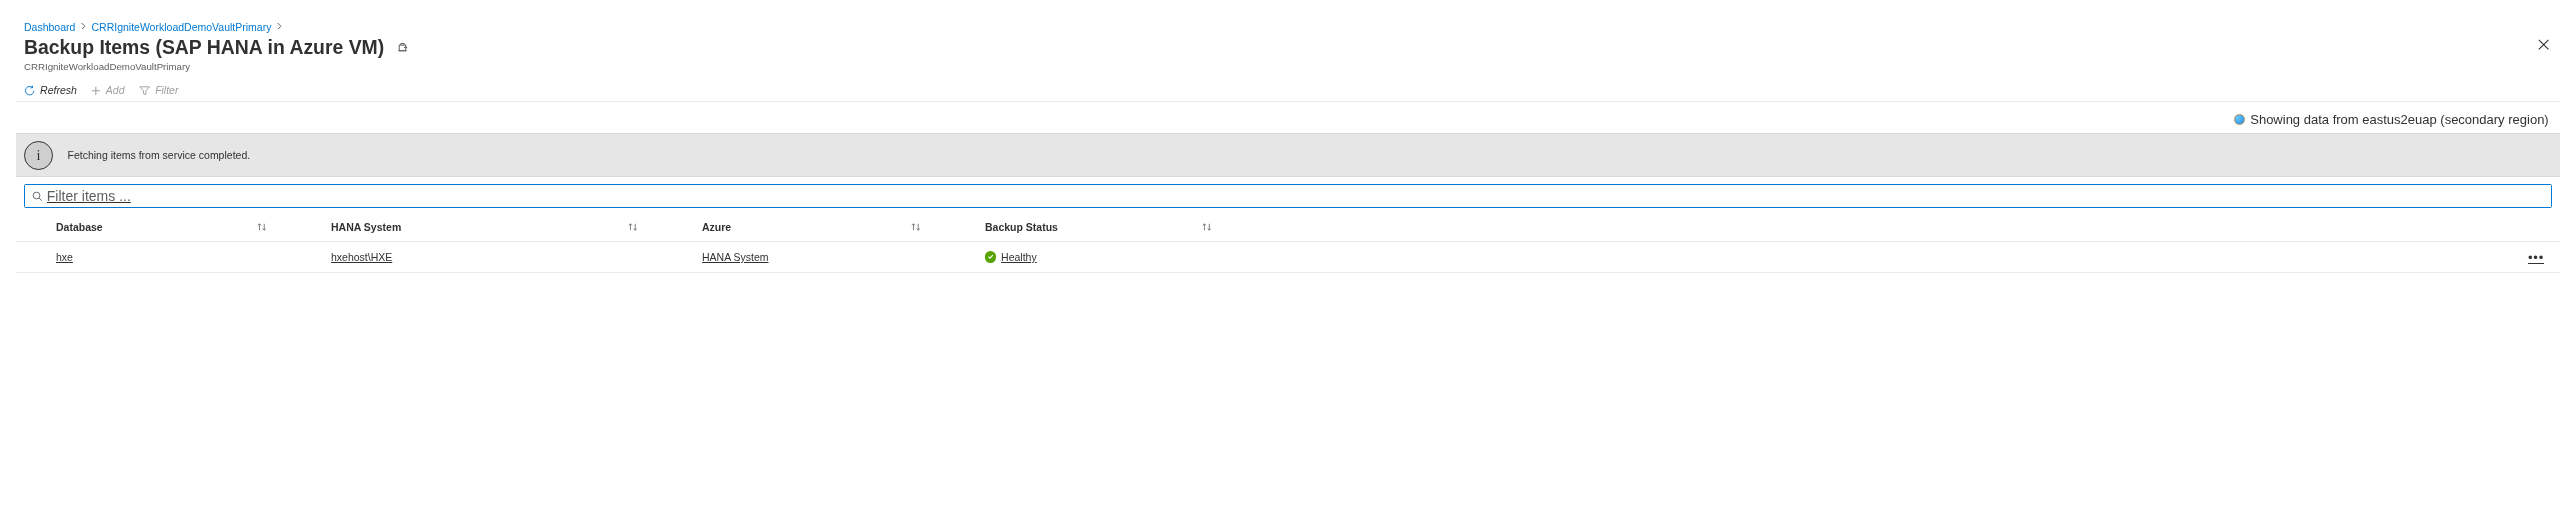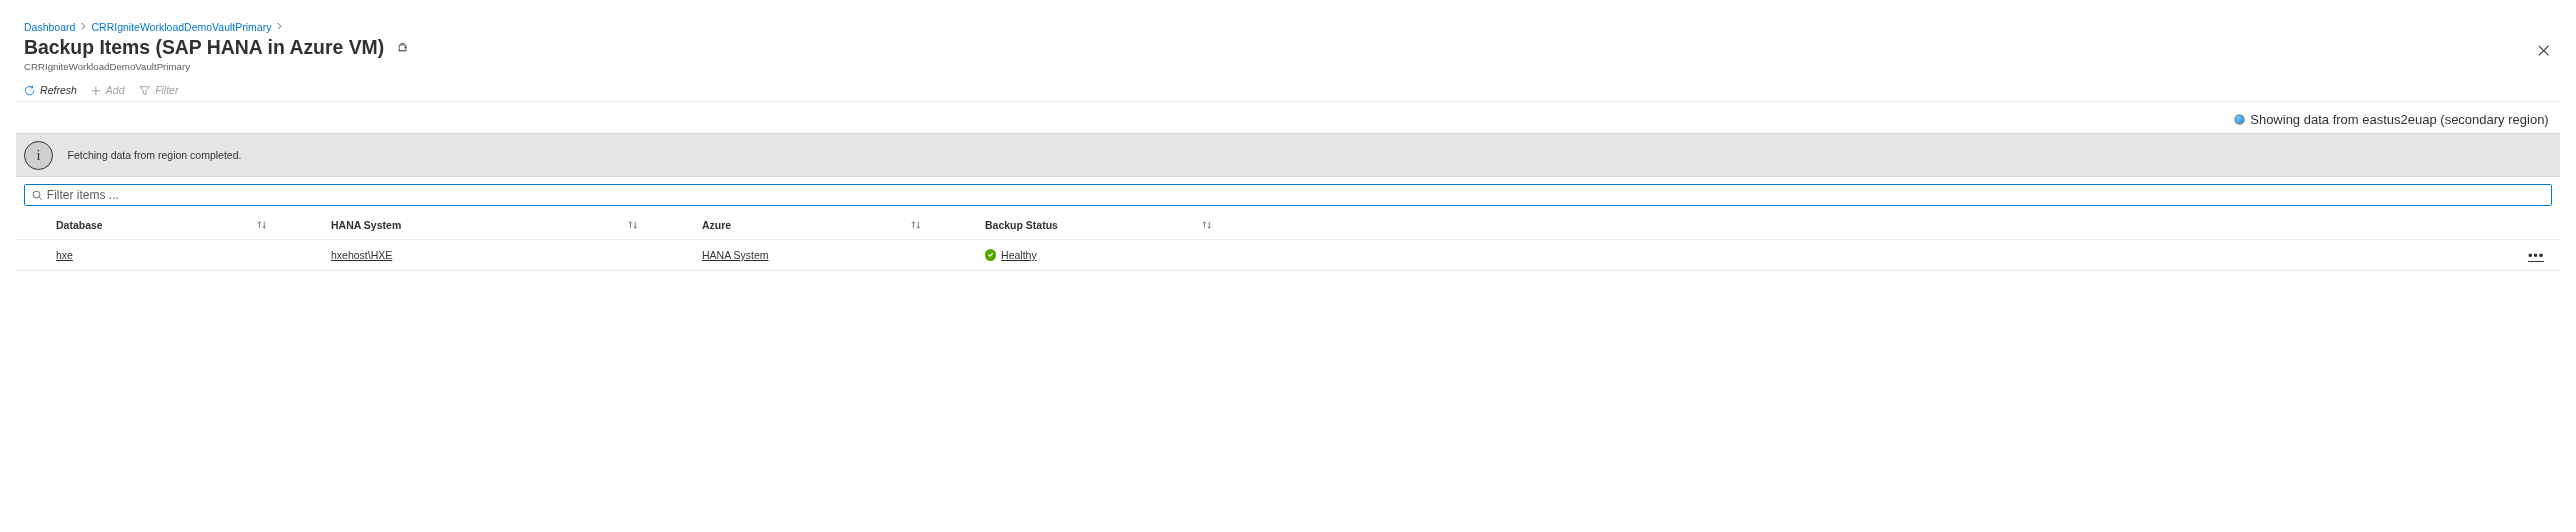--- a/index.html
+++ b/index.html
@@ -27,21 +27,21 @@
       color: #0078d4;
       text-decoration: none;
       cursor: pointer;
     }
     .breadcrumb .chevron {
       color: #605e5c;
       font-size: 8px;
     }
     .header-row {
       display: flex;
-      align-items: flex-end;
+      align-items: flex-start;
       justify-content: space-between;
       padding: 3.2px 8px 0 8px;
     }
     .title-group {
       display: flex;
       align-items: center;
       gap: 11.3px;
     }
     .page-title {
       font-size: 19.4px;
@@ -154,23 +154,24 @@
       width: 100%;
     }
     .filter-input-wrap .search-ic {
       color: #605e5c;
       display: inline-flex;
     }
     .filter-input {
       border: none;
       outline: none;
       flex: 1;
-      font-size: 12px;
+      font-size: 14px;
       color: #323130;
       background: transparent;
+      text-decoration: underline;
     }
     .filter-input::placeholder {
       color: #605e5c;
     }
     .table {
       width: 100%;
     }
     .table-header, .table-row {
       display: grid;
       grid-template-columns: 275px 371px 283px 291px 1fr 40px;
@@ -305,21 +306,21 @@
     </button>
   </div>
 
   <div class="region-banner">
     <span class="globe-icon"></span>
     <span>Showing data from eastus2euap (secondary region)</span>
   </div>
 
   <div class="info-bar">
     <div class="info-circle">i</div>
-    <div class="info-text">Fetching data from region completed.</div>
+    <div class="info-text">Fetching items from service completed.</div>
   </div>
 
   <div class="filter-row">
     <div class="filter-input-wrap">
       <span class="search-ic">
         <svg width="10.5" height="10.5" viewBox="0 0 14 14" fill="none" stroke="#605e5c" stroke-width="1.2">
           <circle cx="6" cy="6" r="4.5"></circle>
           <path d="M9.5 9.5 L13 13"></path>
         </svg>
       </span>

